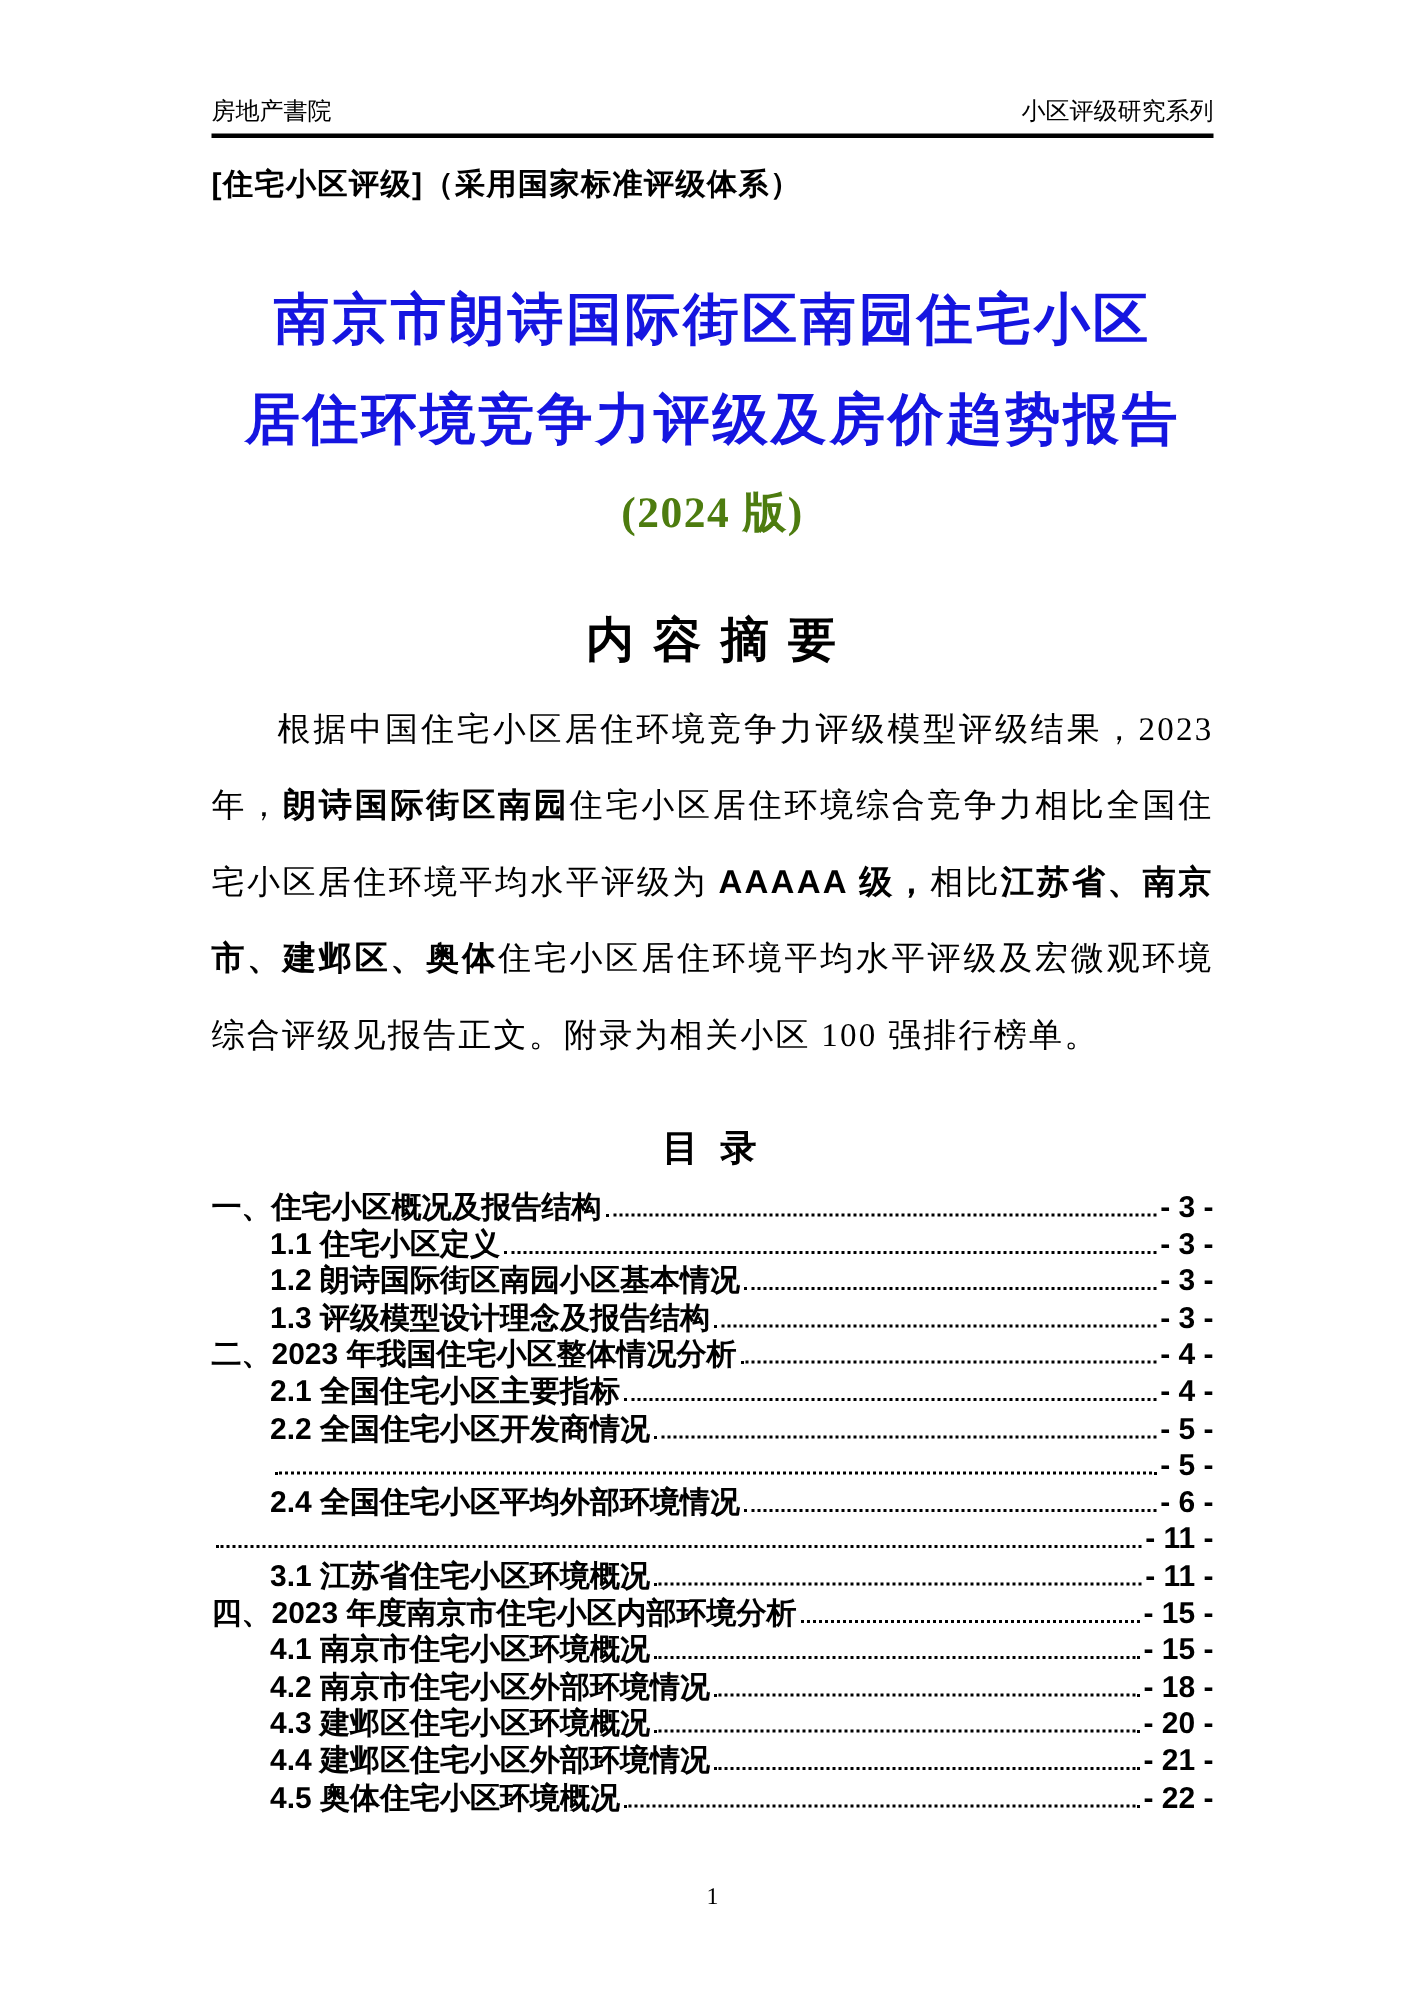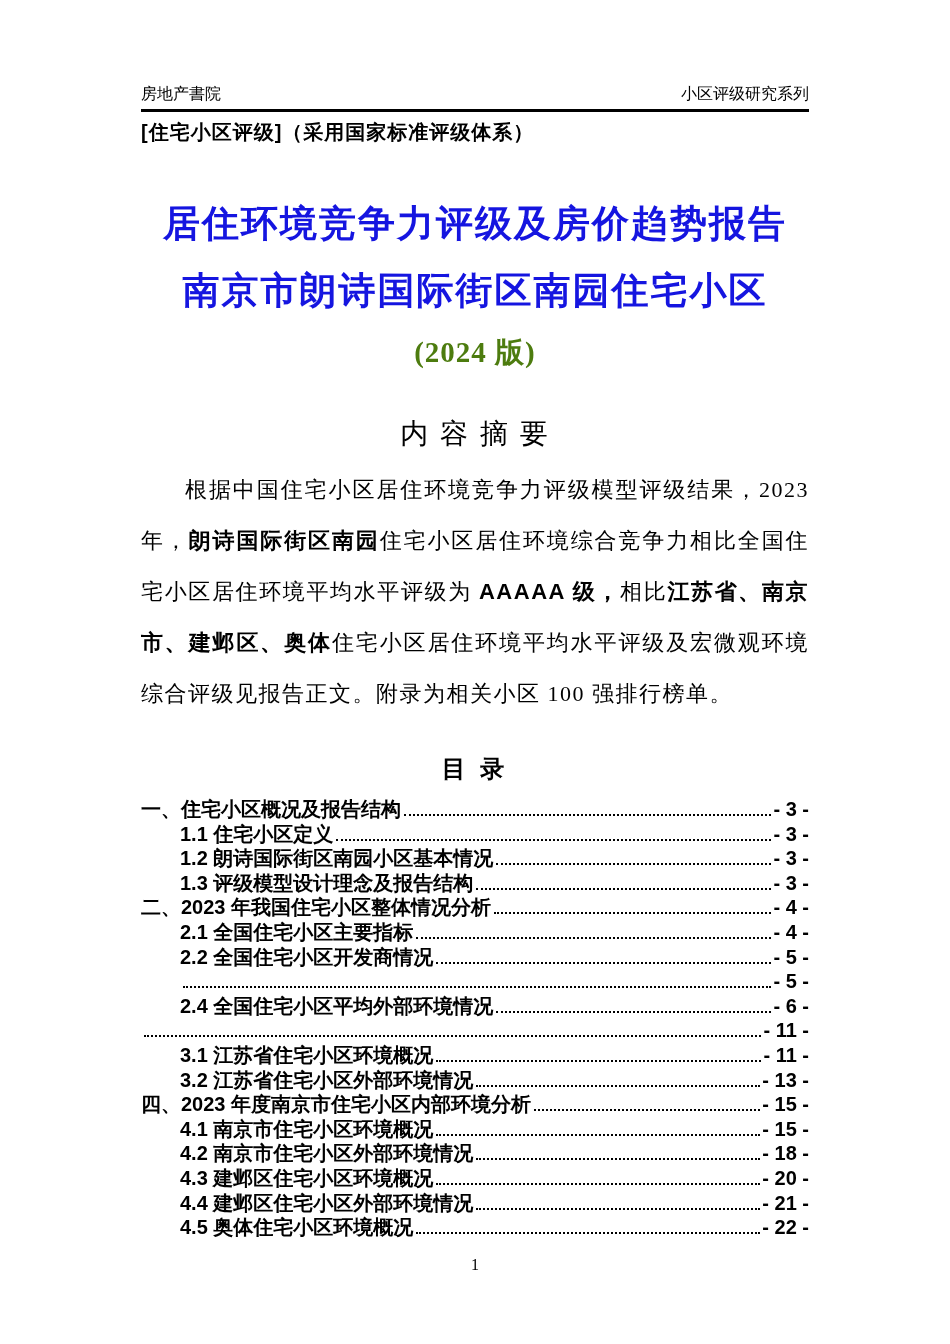--- a/index.html
+++ b/index.html
@@ -10,34 +10,34 @@
     color: #000;
     overflow: hidden;
   }
   .page {
     position: relative;
     width: 950px; height: 1344px;
   }
   .content {
     width: 668px;
     margin: 0 auto;
-    padding-top: 84px;
+    padding-top: 64px;
   }
   
   .header-row {
     display: flex;
     justify-content: space-between;
     align-items: flex-end;
     font-family: "Liberation Sans", sans-serif;
     font-size: 16px;
     padding-bottom: 4px;
     border-bottom: 3px solid #000;
   }
   .series-label {
-    margin-top: 7px;
+    margin-top: 17px;
     font-family: "Liberation Sans", sans-serif;
     font-size: 20px;
     font-weight: bold;
     letter-spacing: 1px;
   }
   
   .title-block {
     margin-top: 44px;
     text-align: center;
     font-weight: bold;
@@ -51,22 +51,22 @@
     margin-top: 5px;
     font-size: 29px;
     line-height: 46px;
     letter-spacing: 1px;
   }
   
   .summary-heading {
     margin-top: 40px;
     text-align: center;
     font-family: "Liberation Sans", sans-serif;
-    font-size: 28px;
-    font-weight: normal;
+    font-size: 32px;
+    font-weight: bold;
     letter-spacing: 2px;
   }
   .summary-para {
     margin-top: 11px;
     font-size: 22px;
     line-height: 51px;
     text-align: justify;
     text-indent: 2em;
     letter-spacing: 1.5px;
   }
@@ -119,22 +119,22 @@
   <div class="content">
 
     <div class="header-row">
       <span>房地产書院</span>
       <span>小区评级研究系列</span>
     </div>
 
     <div class="series-label">[住宅小区评级]（采用国家标准评级体系）</div>
 
     <div class="title-block">
+      <div class="title-line title-blue" style="color: rgb(21, 21, 224);">南京市朗诗国际街区南园住宅小区</div>
       <div class="title-line title-blue" style="color: rgb(21, 21, 224);">居住环境竞争力评级及房价趋势报告</div>
-      <div class="title-line title-blue" style="color: rgb(21, 21, 224);">南京市朗诗国际街区南园住宅小区</div>
       <div class="title-edition title-blue" style="color: #4d7c0f;">(2024 版)</div>
     </div>
 
     <div class="summary-heading">内 容 摘 要</div>
 
     <p class="summary-para" id="summary-para"><span>根据中国住宅小区居住环境竞争力评级模型评级结果，2023 年，</span><b>朗诗国际街区南园</b><span>住宅小区居住环境综合竞争力相比全国住宅小区居住环境平均水平评级为 </span><b>AAAAA 级，</b><span>相比</span><b>江苏省、南京市、建邺区、奥体</b><span>住宅小区居住环境平均水平评级及宏微观环境综合评级见报告正文。附录为相关小区 100 强排行榜单。</span></p>
 
     <div class="toc-heading">目 录</div>
 
     <div class="toc-list" id="toc-list">
@@ -184,25 +184,20 @@
         </div>
         <div class="toc-row level-1">
           <span class="toc-dots"></span>
           <span class="toc-page">- 11 -</span>
         </div>
         <div class="toc-row level-2">
           <span class="toc-label">3.1 江苏省住宅小区环境概况</span>
           <span class="toc-dots"></span>
           <span class="toc-page">- 11 -</span>
         </div>
-        <div class="toc-row level-2">
-          <span class="toc-label">3.2 江苏省住宅小区外部环境情况</span>
-          <span class="toc-dots"></span>
-          <span class="toc-page">- 13 -</span>
-        </div>
         <div class="toc-row level-1">
           <span class="toc-label">四、2023 年度南京市住宅小区内部环境分析</span>
           <span class="toc-dots"></span>
           <span class="toc-page">- 15 -</span>
         </div>
         <div class="toc-row level-2">
           <span class="toc-label">4.1 南京市住宅小区环境概况</span>
           <span class="toc-dots"></span>
           <span class="toc-page">- 15 -</span>
         </div>

